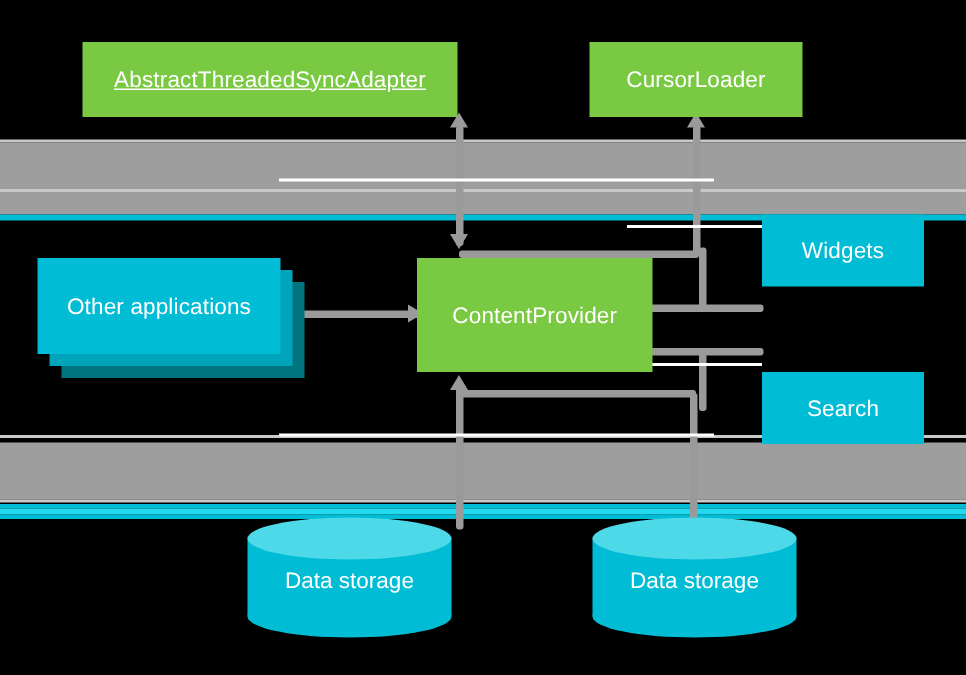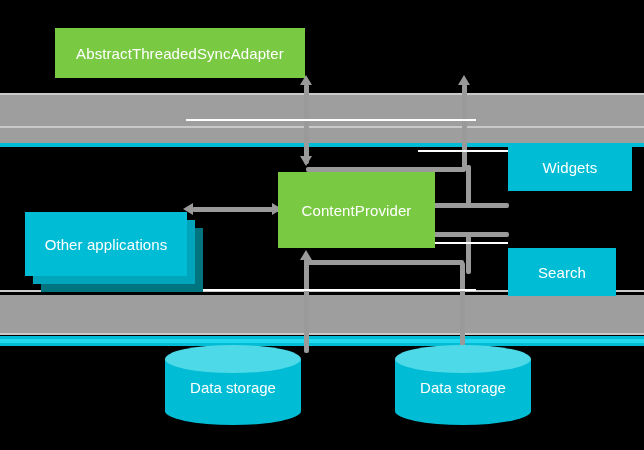--- a/index.html
+++ b/index.html
@@ -22,21 +22,21 @@
     letter-spacing:.1px;
     text-align:center;
     box-sizing:border-box;
     z-index:40;
     white-space:nowrap;
   }
   .green{background:#7AC943;}
   .cyan{background:#00BCD4;}
 
   
-  .stack{position:absolute;z-index:38;margin-top:40px;}
+  .stack{position:absolute;z-index:38;}
   .stack .sh{position:absolute;background:#00747f;}
   .stack .sh2{position:absolute;background:#00A5BC;}
 
   
   .band{position:absolute;left:0;width:644px;background:#9e9e9e;z-index:5;}
   .bandline{position:absolute;left:0;width:644px;background:#c9c9c9;height:2px;z-index:6;}
   .cyanline{position:absolute;left:0;width:644px;background:#00BCD4;z-index:7;}
   .cyanline-lite{position:absolute;left:0;width:644px;background:#22D9EF;z-index:8;}
 
   
@@ -113,38 +113,41 @@
   <div class="vline" style="left:466px;top:232px;height:42px;"></div>
   <div class="hline" style="left:424px;top:232px;width:85px;"></div>
   <div class="arrow arr-left" style="left:415px;top:228px;"></div>
 
   <div class="vline" style="left:304px;top:258px;height:95px;"></div>
   <div class="arrow arr-up" style="left:300px;top:250px;"></div>
 
   <div class="vline" style="left:460px;top:262px;height:92px;"></div>
   <div class="hline" style="left:306px;top:260px;width:158px;"></div>
 
-  <div class="node green" style="left:55px;top:28px;width:250px;height:50px;">
+  <div class="node green" style="left:55px;top:28px;width:250px;height:50px;text-decoration:underline;">
     <span>AbstractThreadedSyncAdapter</span>
   </div>
 
+  <div class="node green" style="left:393px;top:28px;width:142px;height:50px;">
+    <span>CursorLoader</span>
+  </div>
 
   <div class="node green" style="left:278px;top:172px;width:157px;height:76px;">
     <span>ContentProvider</span>
   </div>
 
   <div class="stack" style="left:25px;top:172px;width:178px;height:80px;">
     <div class="sh" style="left:16px;top:16px;width:162px;height:64px;"></div>
     <div class="sh2" style="left:8px;top:8px;width:162px;height:64px;"></div>
     <div class="node cyan" style="left:0px;top:0px;width:162px;height:64px;position:absolute;">
       <span>Other applications</span>
     </div>
   </div>
 
-  <div class="node cyan" style="left:508px;top:143px;width:124px;height:48px;">
+  <div class="node cyan" style="left:508px;top:143px;width:108px;height:48px;">
     <span>Widgets</span>
   </div>
 
   <div class="node cyan" style="left:508px;top:248px;width:108px;height:48px;">
     <span>Search</span>
   </div>
 
   <div class="cyl" style="left:165px;top:345px;width:136px;height:80px;">
     <div class="body" style="height:52px;"></div>
     <div class="bottom" style="top:52px;"></div>

